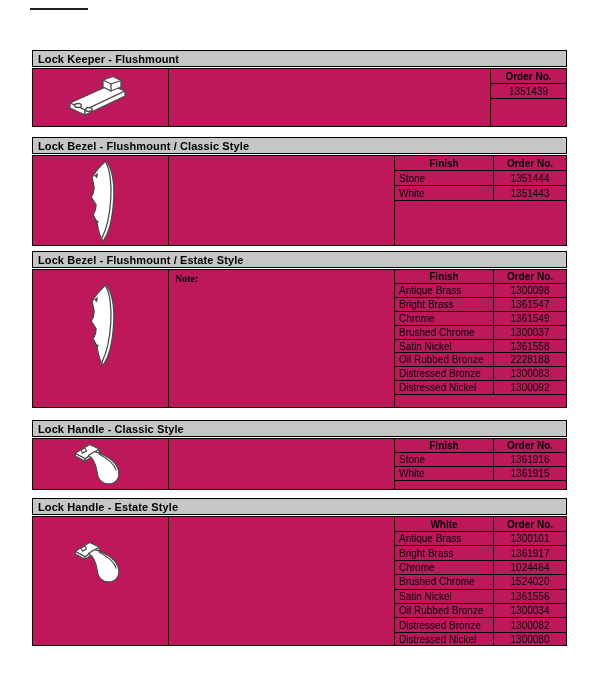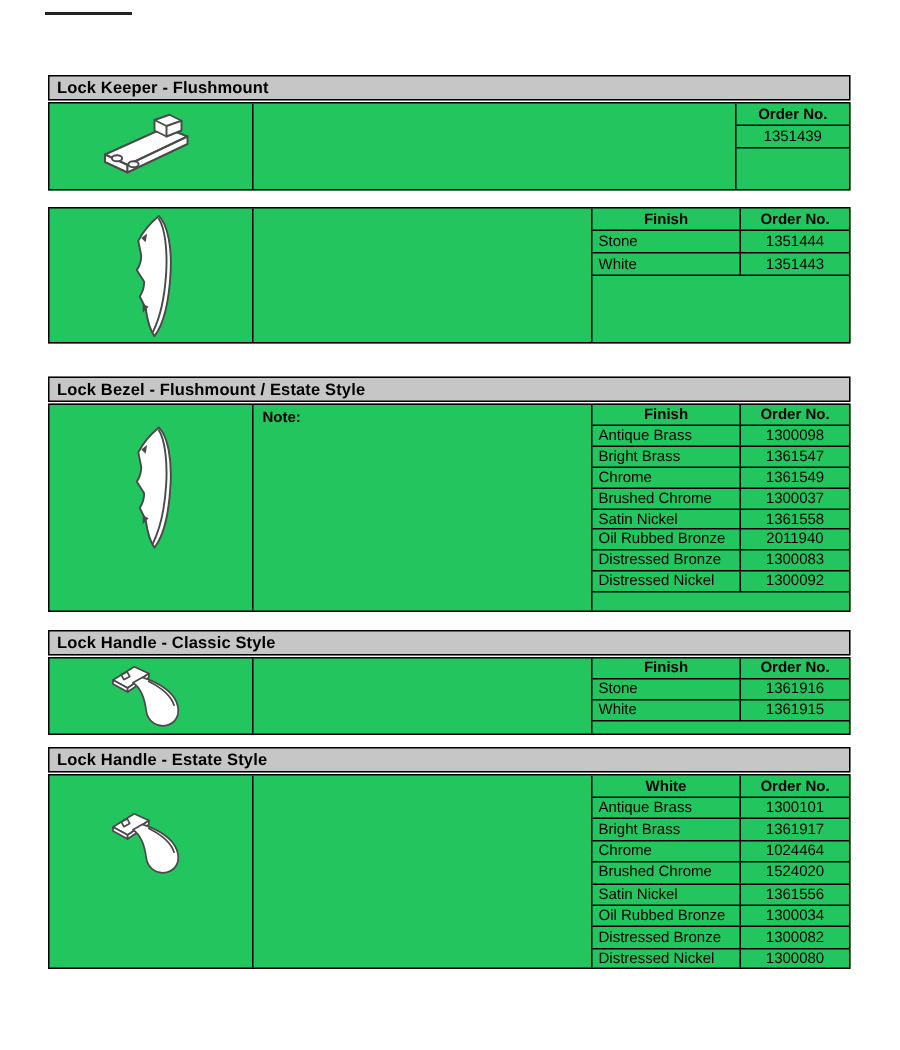--- a/index.html
+++ b/index.html
@@ -19,35 +19,35 @@
     border:1px solid var(--border,#000);
     font-size:11px;font-weight:bold;line-height:14px;
     padding:1px 17px 0 5px;
     letter-spacing:.1px;
   }
   .tbl{
     position:relative;
     border:1px solid var(--border,#000);
     margin-top:1px;
     overflow:hidden;
-    background:#22c55e;
+    background:#be185d;
   }
   .img-cell{
     position:absolute;left:0;top:0;bottom:0;width:136px;
     border-right:1px solid var(--border,#000);
     display:flex;align-items:center;justify-content:center;
   }
   .img-cell.align-top{align-items:flex-start}
   .pt12{padding-top:12px}
   .pt22{padding-top:22px}
   .mid-cell{
     position:absolute;left:136px;top:0;bottom:0;right:171px;
     border-right:1px solid var(--border,#000);
     padding:3px 6px;
-    font-size:9.5px;line-height:11.5px;
+    font-size:9.5px;line-height:11.5px;font-family:Liberation Serif, serif;
   }
   .one-col .mid-cell{right:75px}
   .data-cols{position:absolute;right:0;top:0;bottom:0;width:171px;font-size:10px}
   .one-col .data-cols{width:75px}
   .col-head,.row{
     display:flex;align-items:stretch;
     border-bottom:1px solid var(--border,#000);
     height:var(--rh,15px);
   }
   .col-head{height:var(--hh,15px);font-weight:bold}
@@ -89,20 +89,21 @@
       </div>
 
         <div class="row">
           <div class="cell-o">1351439</div>
         </div>
       </div>
   </div>
 </section>
 
 <section class="sec" style="top:137px">
+  <div class="sec-title">Lock Bezel - Flushmount / Classic Style</div>
   <div class="tbl" style="height:91px;--hh:15px;--rh:15px">
     <div class="img-cell">
       <svg width="32" height="86" viewBox="0 0 32 88">
         <g class="drawing" stroke-width="1.2">
           <path d="M21 3 C27 9 30 24 29 42 C28 60 25 76 18 85 C15 81 13 73 12 66 L8 58 C10 55 11 52 11 48 L6 40 C8 37 9 34 9 30 L7 20 C10 14 15 8 21 3 Z"></path>
           <path d="M21 5 C25 11 27 26 26 42 C25 58 22 72 17 82" fill="none"></path>
           <path d="M9 18 l4 -3 l-1 6 Z" fill="#4a4a4a" stroke="none"></path>
           <path d="M10 63 l4 2 l-4 4 Z" fill="#4a4a4a" stroke="none"></path>
         </g>
       </svg>
@@ -170,21 +171,21 @@
           <div class="cell-o">1300037</div>
         </div>
 
         <div class="row">
           <div class="cell-f">Satin Nickel</div>
           <div class="cell-o">1361558</div>
         </div>
 
         <div class="row">
           <div class="cell-f">Oil Rubbed Bronze</div>
-          <div class="cell-o">2011940</div>
+          <div class="cell-o">2228188</div>
         </div>
 
         <div class="row">
           <div class="cell-f">Distressed Bronze</div>
           <div class="cell-o">1300083</div>
         </div>
 
         <div class="row">
           <div class="cell-f">Distressed Nickel</div>
           <div class="cell-o">1300092</div>

